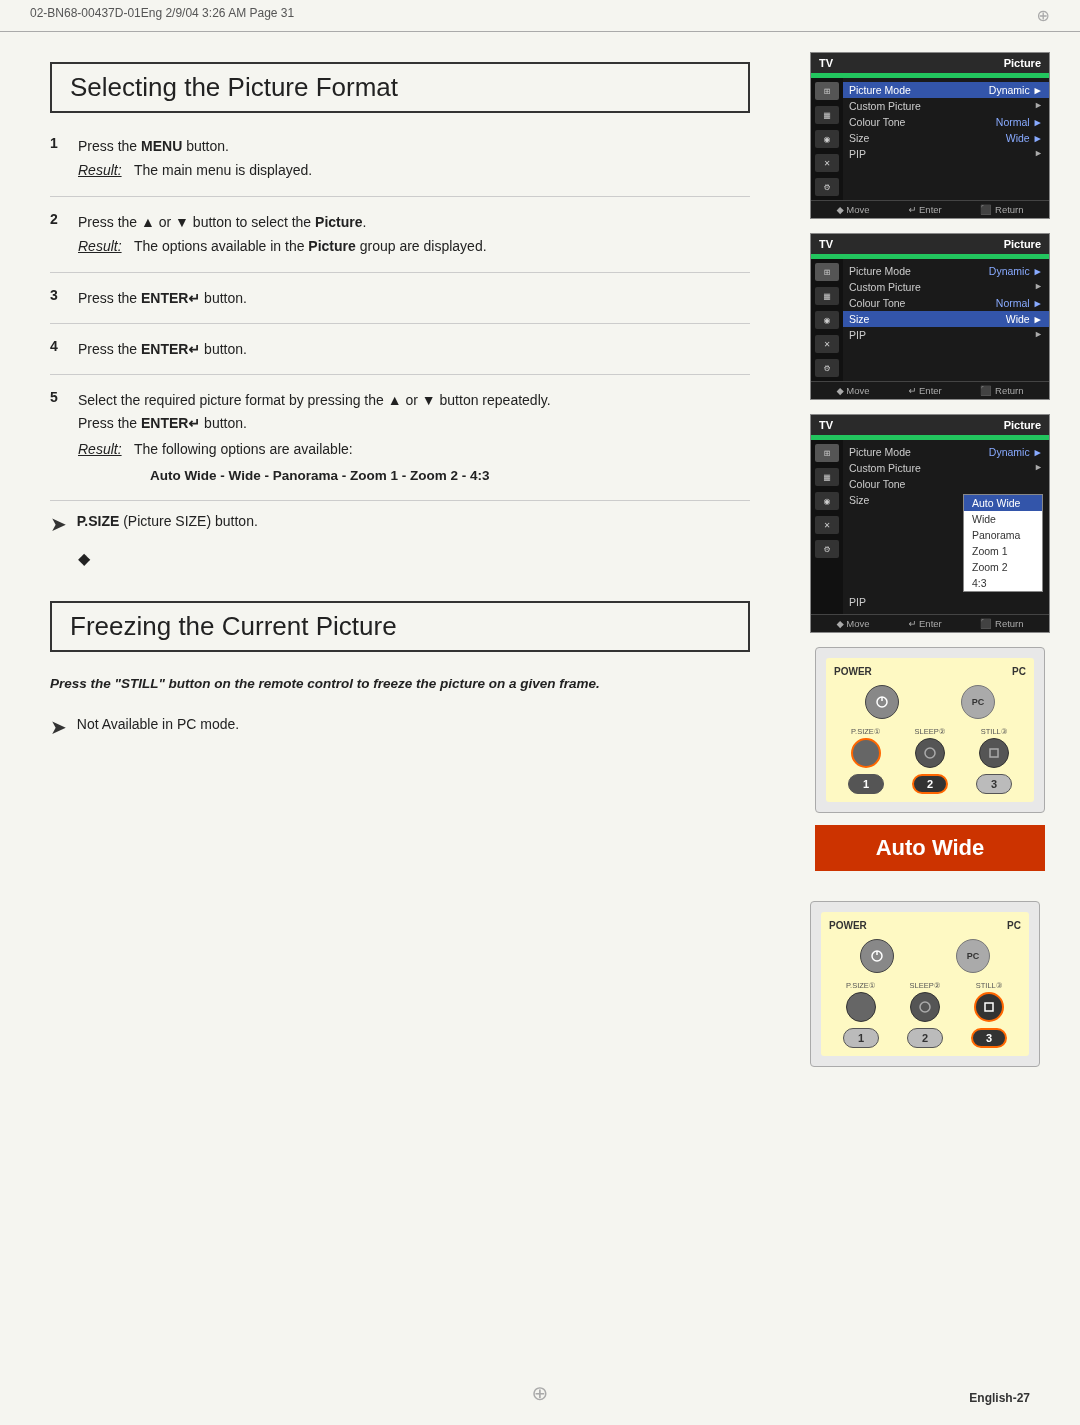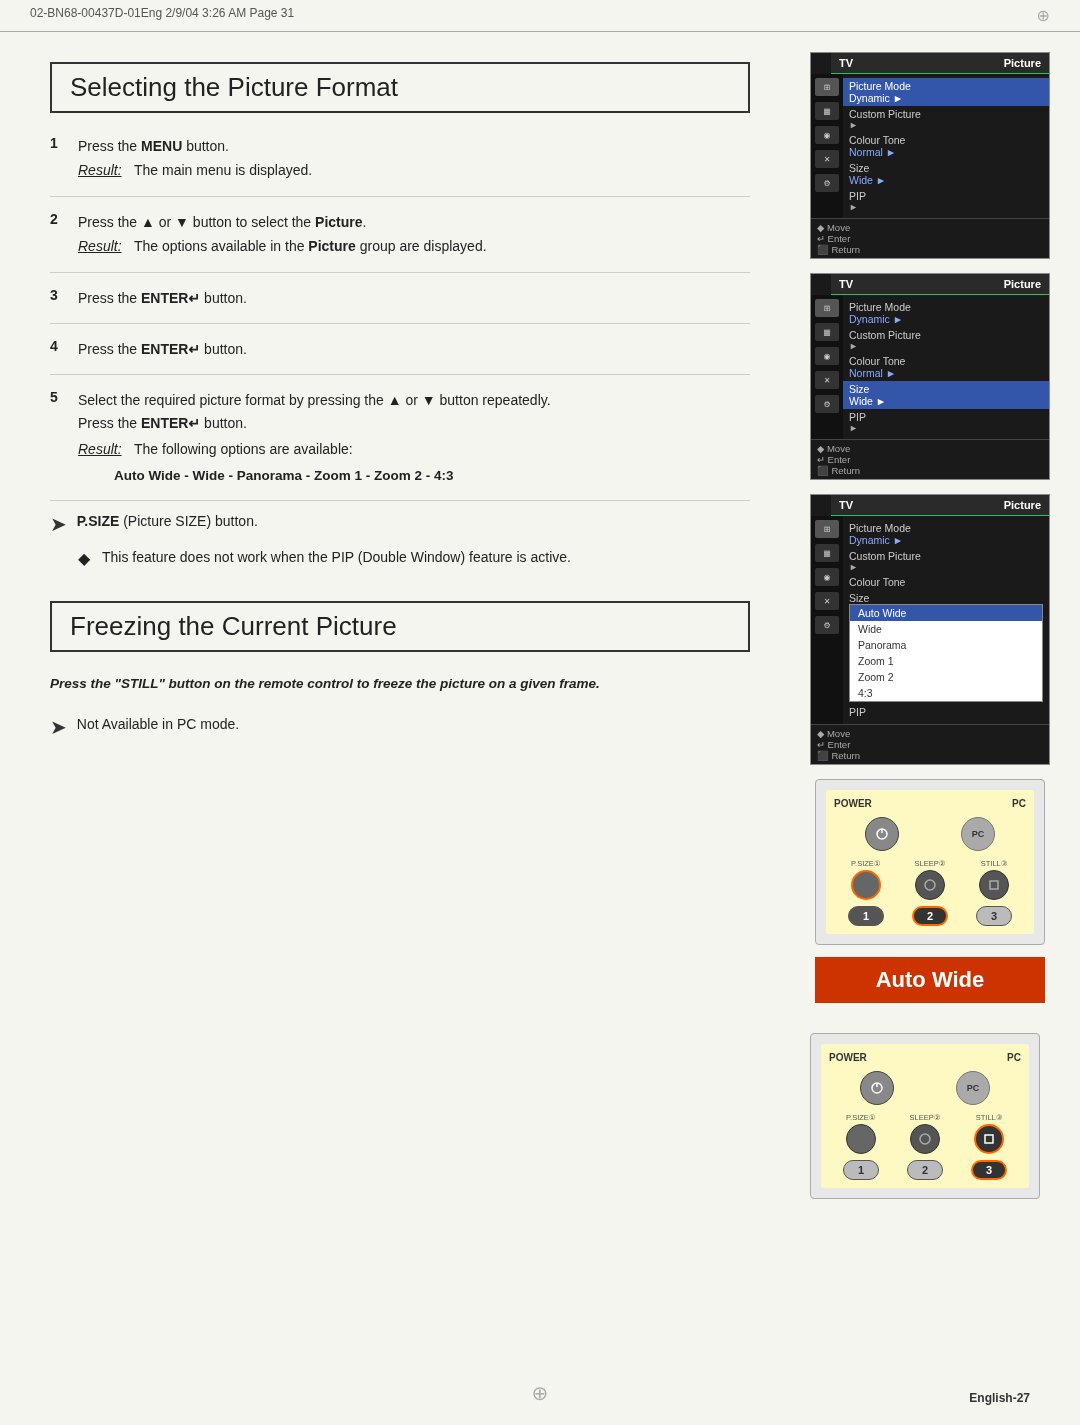--- a/index.html
+++ b/index.html
@@ -131,24 +131,23 @@
       background: #1a1a1a;
       color: #fff;
       font-size: 11px;
       margin-bottom: 2px;
     }
     .tv-menu-header {
       display: flex;
       justify-content: space-between;
       padding: 4px 8px;
       background: #2a2a2a;
-      border-bottom: 1px solid #22c55e;
+      border-bottom: 5px solid #22c55e;
       font-size: 11px;
       font-weight: bold;
-      margin-left: 20px;
     }
     .tv-label { color: #fff; }
     .tv-picture-label { color: #fff; }
     .tv-menu-body {
       display: flex;
     }
     .tv-icons-col {
       width: 32px;
       background: #111;
       padding: 4px 0;
@@ -174,39 +173,37 @@
     .tv-rows-col {
       flex: 1;
       padding: 4px 0;
     }
     .tv-row {
       display: flex;
       justify-content: space-between;
       padding: 2px 6px;
       font-size: 10.5px;
       color: #ccc;
-      flex-direction: column;
     }
     .tv-row.highlighted {
       background: #3355aa;
       color: #fff;
     }
     .tv-row-label { }
     .tv-row-value { color: #88aaff; }
     .tv-row-value.highlight-val { color: #fff; }
     .tv-row-arrow { color: #aaa; font-size: 9px; }
     .tv-menu-footer {
       display: flex;
       justify-content: space-around;
       padding: 3px 6px;
       background: #1a1a1a;
       border-top: 1px solid #444;
       font-size: 9.5px;
       color: #aaa;
-      flex-direction: column;
     }
 
     
     .tv-dropdown {
       background: #fff;
       color: #000;
       border: 1px solid #888;
       font-size: 10.5px;
       min-width: 80px;
     }
@@ -420,36 +417,35 @@
 
         <div class="step-item">
           <span class="step-num bold">5</span>
           <div class="step-content">
             <div>Select the required picture format by pressing the ▲ or ▼ button repeatedly.</div>
             <div>Press the <span class="bold">ENTER↵</span> button.</div>
             <div class="result-line" style="margin-top:4px;">
               <span class="result-label italic underline">Result:</span>
               <span>The following options are available:</span>
             </div>
-            <div class="option-line" style="margin-top:4px; margin-left:36px;">Auto Wide - Wide - Panorama - Zoom 1 - Zoom 2 - 4:3</div>
+            <div class="option-line" style="margin-top:4px; margin-left:72px;">Auto Wide - Wide - Panorama - Zoom 1 - Zoom 2 - 4:3</div>
           </div>
         </div>
       </div>
 
       
       <div class="tip-section">
         <div class="tip-item">
           <span class="tip-arrow">➤</span>
           <div>
             <div><span class="bold">P.SIZE</span> (Picture SIZE) button.</div>
           </div>
         </div>
         <div class="tip-item" style="margin-left:28px;">
           <span class="tip-bullet">◆</span>
-          <div>This feature does not work when the PIP (Double Window) feature is active.</div>
         </div>
       </div>
 
       
       <div class="section2">
         <div class="section-title">Freezing the Current Picture</div>
 
         <p class="intro-text">
           <span>Press the "STILL" button on the remote control to freeze the picture on a given frame.</span>
         </p>

